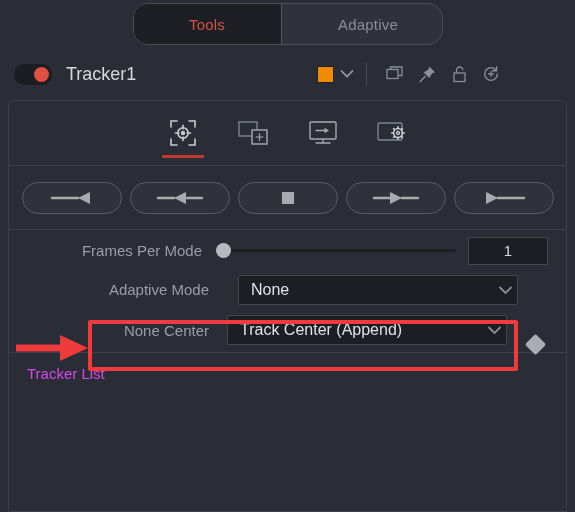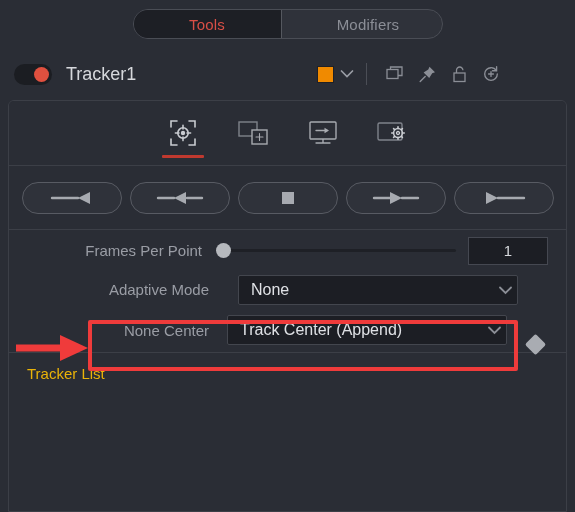--- a/index.html
+++ b/index.html
@@ -25,21 +25,21 @@
     left: 0; top: 0;
     width: 575px; height: 48px;
     background: #2a2d35;
     display: flex;
     align-items: center;
     justify-content: center;
   }
   .seg {
     display: flex;
     width: 310px;
-    height: 30px;
+    height: 42px;
     border: 1px solid #4a4d55;
     border-radius: 15px;
     overflow: hidden;
     background: #2f323a;
     gap: 13px;
   }
   .seg-btn {
     flex: 1;
     display: flex;
     align-items: center;
@@ -271,21 +271,21 @@
     z-index: 20;
     cursor: pointer;
   }
 
   
   .list-section {
     background: #2a2d35;
     padding: 12px 18px 0 18px;
   }
   .list-title {
-    color: #eab308;
+    color: #d946ef;
     font-size: 15px;
   }
   .listbox {
     background: #212329;
     border: 1px solid #3c3f47;
     height: 72px;
     overflow: hidden;
   }
   .list-row {
     height: 30px;
@@ -316,21 +316,21 @@
 <body>
 
 <div id="app">
 
   <div class="seg-wrap">
     <div class="seg">
       <div class="seg-btn active">
         <span>Tools</span>
       </div>
       <div class="seg-btn">
-        <span>Modifiers</span>
+        <span>Adaptive</span>
       </div>
     </div>
   </div>
 
   <div class="tool-header">
 
     <div class="toggle">
       <div class="knob"></div>
     </div>
 
@@ -481,21 +481,21 @@
         </svg>
       </div>
 
     </div>
 
     <div class="divider"></div>
 
     <div class="ctrl-area">
 
       <div class="row" style="padding:0 18px 0 0;">
-        <div class="row-label" style="width:193px;">Frames Per Point</div>
+        <div class="row-label" style="width:193px;">Frames Per Mode</div>
         <div class="slider-track" style="margin:0 12px 0 14px;">
           <div class="bar"></div>
           <div class="knob2"></div>
         </div>
         <div class="numbox">1</div>
       </div>
 
       <div class="row" style="padding:0 18px 0 0; height:37px;gap:11px;">
         <div class="row-label" style="width:200px;">Adaptive Mode</div>
         <div class="dropdown" style="margin-left:18px; width:280px;">

